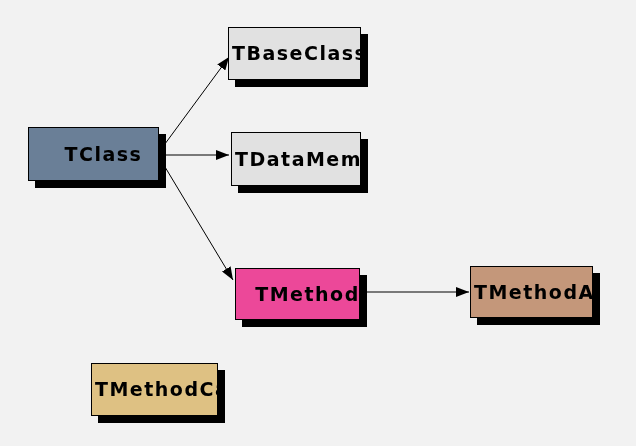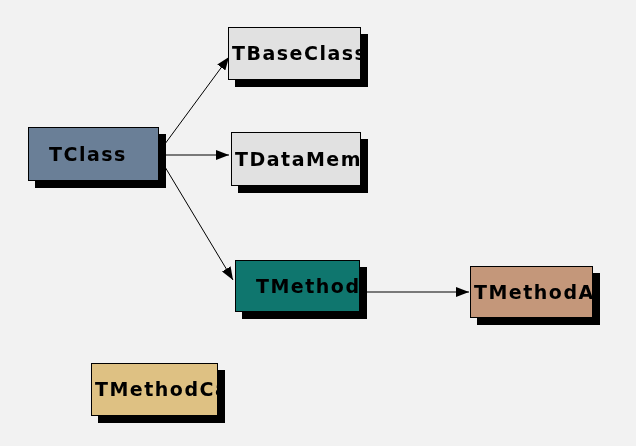--- a/index.html
+++ b/index.html
@@ -31,21 +31,21 @@
   }
   .node {
     position: absolute;
     box-sizing: border-box;
     border: 1px solid #000000;
     box-shadow: 7px 7px 0 #000000;
     display: flex;
     align-items: center;
     overflow: hidden;
   }
-  .node.center { justify-content: flex-start; padding-left: 20px; }
+  .node.center { justify-content: center; padding-left: 20px; }
   .node.left   { justify-content: flex-start; padding-left: 3px; }
   .label {
     font-weight: bold;
     font-size: 19px;
     letter-spacing: 1.5px;
     white-space: nowrap;
     color: #000000;
     line-height: 1;
   }
 </style>
@@ -71,21 +71,21 @@
   </div>
 
   <div class="node left" style="left: 228px; top: 27px; width: 133px; height: 53px; background-color: rgb(225, 225, 225);">
     <span class="label">TBaseClass</span>
   </div>
 
   <div class="node left" style="left: 231px; top: 132px; width: 130px; height: 54px; background-color: rgb(225, 225, 225);">
     <span class="label">TDataMember</span>
   </div>
 
-  <div class="node center" style="left: 235px; top: 260px; width: 125px; height: 52px; background-color: #0f766e;">
+  <div class="node center" style="left: 235px; top: 268px; width: 125px; height: 52px; background-color: #ec4899;">
     <span class="label">TMethod</span>
   </div>
 
   <div class="node left" style="left: 470px; top: 266px; width: 123px; height: 52px; background-color: rgb(196, 151, 122);">
     <span class="label">TMethodArg</span>
   </div>
 
   <div class="node left" style="left: 91px; top: 363px; width: 127px; height: 53px; background-color: rgb(222, 193, 131);">
     <span class="label">TMethodCall</span>
   </div>

